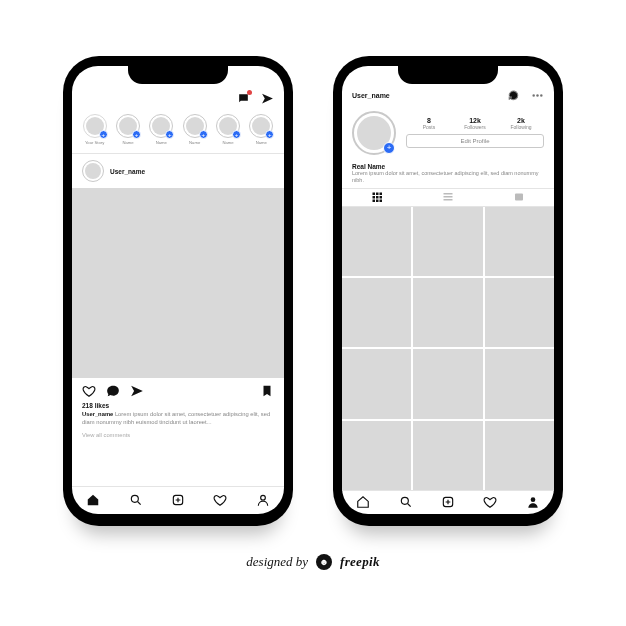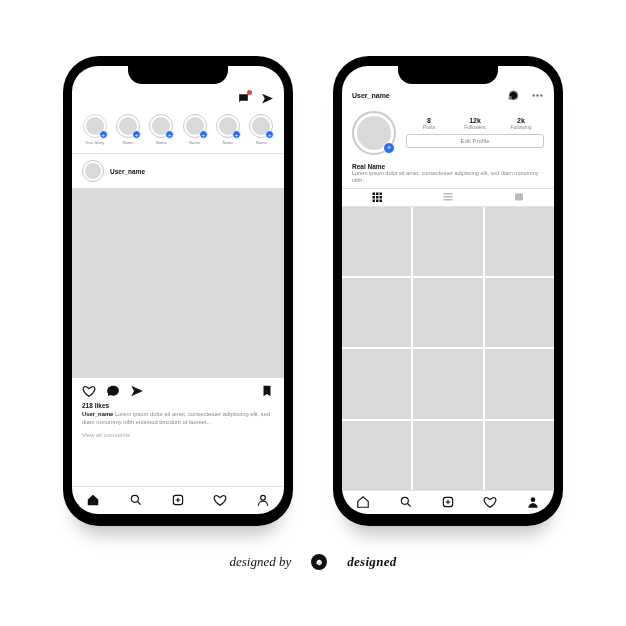--- a/index.html
+++ b/index.html
@@ -107,21 +107,21 @@
   .bio .d{font-size:5.5px;color:#888;line-height:1.3;}
   .prof-tabs{display:flex;border-top:1px solid #e4e4e4;border-bottom:1px solid #e4e4e4;height:22px;}
   .ptab{flex:1;display:flex;align-items:center;justify-content:center;}
   .ptab svg{width:12px;height:12px;fill:#bbb;}
   .ptab.active svg{fill:#111;}
   .grid{display:grid;grid-template-columns:repeat(3,1fr);gap:2px;padding:0;}
   .cell{aspect-ratio:1/1;background:#d9d9d9;}
   .attribution{
     margin-top:28px; font-size:13px; color:#111; font-style:italic;
     font-family: Georgia, 'Times New Roman', serif;
-    display:flex;align-items:center;gap:20px;
+    display:flex;align-items:center;gap:8px;
   }
   .attribution .brand{font-weight:700;letter-spacing:.3px;}
   .fp-logo{width:16px;height:16px;border-radius:50%;background:#111;display:inline-flex;align-items:center;justify-content:center;color:#fff;font-size:9px;font-style:normal;}
 </style>
 </head>
 <body>
 
 <div class="stage">
 
   <div class="phone">
@@ -360,14 +360,14 @@
               <path d="M4 22c0-5 4-8 8-8s8 3 8 8"></path>
             </svg></div>
       </div>
     </div>
   </div>
 </div>
 
 <div class="attribution">
   <span>designed by</span>
   <span class="fp-logo">☻</span>
-  <span class="brand">designed</span>
+  <span class="brand">freepik</span>
 </div>
 
 </body></html>

